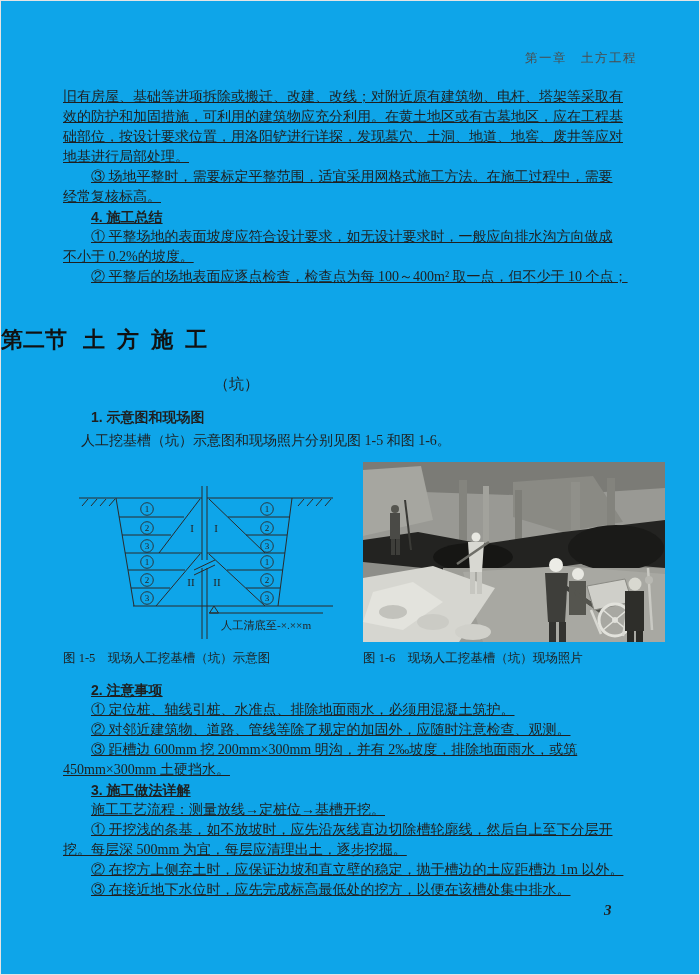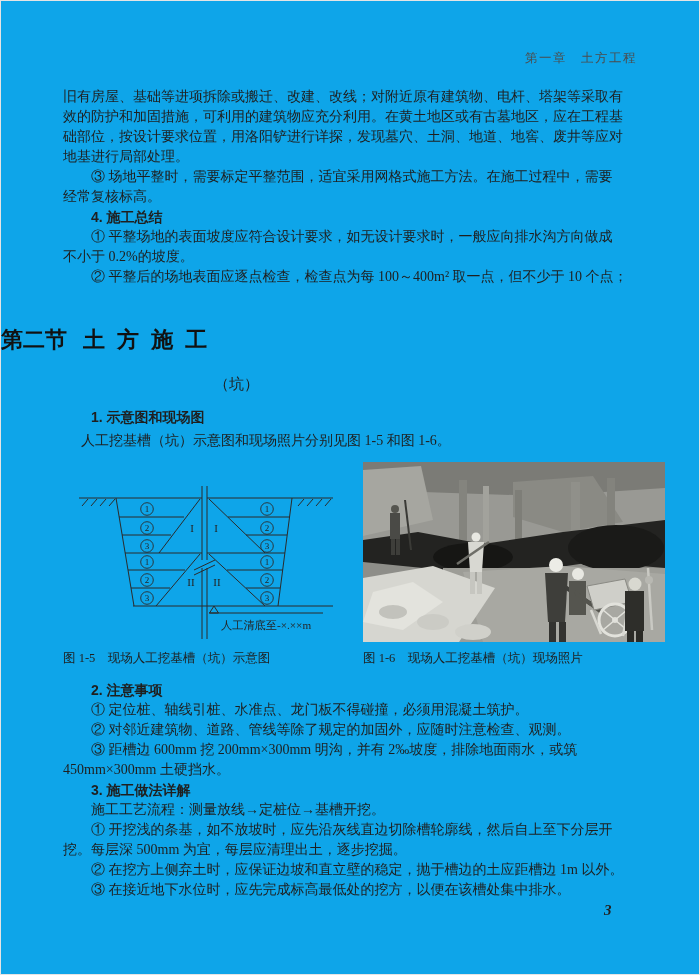--- a/index.html
+++ b/index.html
@@ -8,21 +8,21 @@
     font-family:"Liberation Serif", serif; color:#1f1f1f;
     border:1px solid #e4e4e4; box-sizing:border-box; overflow:hidden;
   }
   .header {
     position:absolute; top:49px; right:62px;
     font-size:12.5px; color:#4c4c4c; letter-spacing:1.5px;
   }
   .tbody { position:absolute; left:62px; width:582px; }
   .tb-upper { top:86px; }
   .tb-lower { top:679px; }
-  .ln { height:20px; line-height:20px; font-size:14px; white-space:nowrap; }
+  .ln { height:20px; line-height:20px; font-size:14px; white-space:nowrap;text-decoration:underline; }
   .ind { padding-left:28px; }
   .hd { font-family:"Liberation Sans", sans-serif; font-weight:bold; font-size:14px; }
   .section-title {
     position:absolute; top:324px; left:0; width:700px; text-align:left;
     font-family:"Liberation Sans", sans-serif; font-weight:bold; font-size:22px;
     color:#111;
   }
   .st-main { margin-left:16px; letter-spacing:3px; }
   .kang { position:absolute; left:213px; top:374px; font-size:15px; }
   .sub1-h { position:absolute; left:90px; top:408px; }
@@ -225,21 +225,21 @@
       <line x1="285" y1="106" x2="289" y2="168" stroke="#c9c9c3" stroke-width="2.5"></line>
       <circle cx="286" cy="118" r="4" fill="#b8b8b2"></circle>
     </g>
   </svg>
 
   <div class="cap cap5">图 1-5　现场人工挖基槽（坑）示意图</div>
   <div class="cap cap6">图 1-6　现场人工挖基槽（坑）现场照片</div>
 
   <div class="tbody tb-lower">
     <div class="ln ind hd">2. 注意事项</div>
-    <div class="ln ind">① 定位桩、轴线引桩、水准点、龙门板不得碰撞，必须用混凝土筑护。</div>
+    <div class="ln ind">① 定位桩、轴线引桩、水准点、排除地面雨水，必须用混凝土筑护。</div>
     <div class="ln ind">② 对邻近建筑物、道路、管线等除了规定的加固外，应随时注意检查、观测。</div>
     <div class="ln ind">③ 距槽边 600mm 挖 200mm×300mm 明沟，并有 2‰坡度，排除地面雨水，或筑</div>
     <div class="ln">450mm×300mm 土硬挡水。</div>
     <div class="ln ind hd">3. 施工做法详解</div>
     <div class="ln ind">施工工艺流程：测量放线→定桩位→基槽开挖。</div>
     <div class="ln ind">① 开挖浅的条基，如不放坡时，应先沿灰线直边切除槽轮廓线，然后自上至下分层开</div>
     <div class="ln">挖。每层深 500mm 为宜，每层应清理出土，逐步挖掘。</div>
     <div class="ln ind">② 在挖方上侧弃土时，应保证边坡和直立壁的稳定，抛于槽边的土应距槽边 1m 以外。</div>
     <div class="ln ind">③ 在接近地下水位时，应先完成标高最低处的挖方，以便在该槽处集中排水。</div>
   </div>

